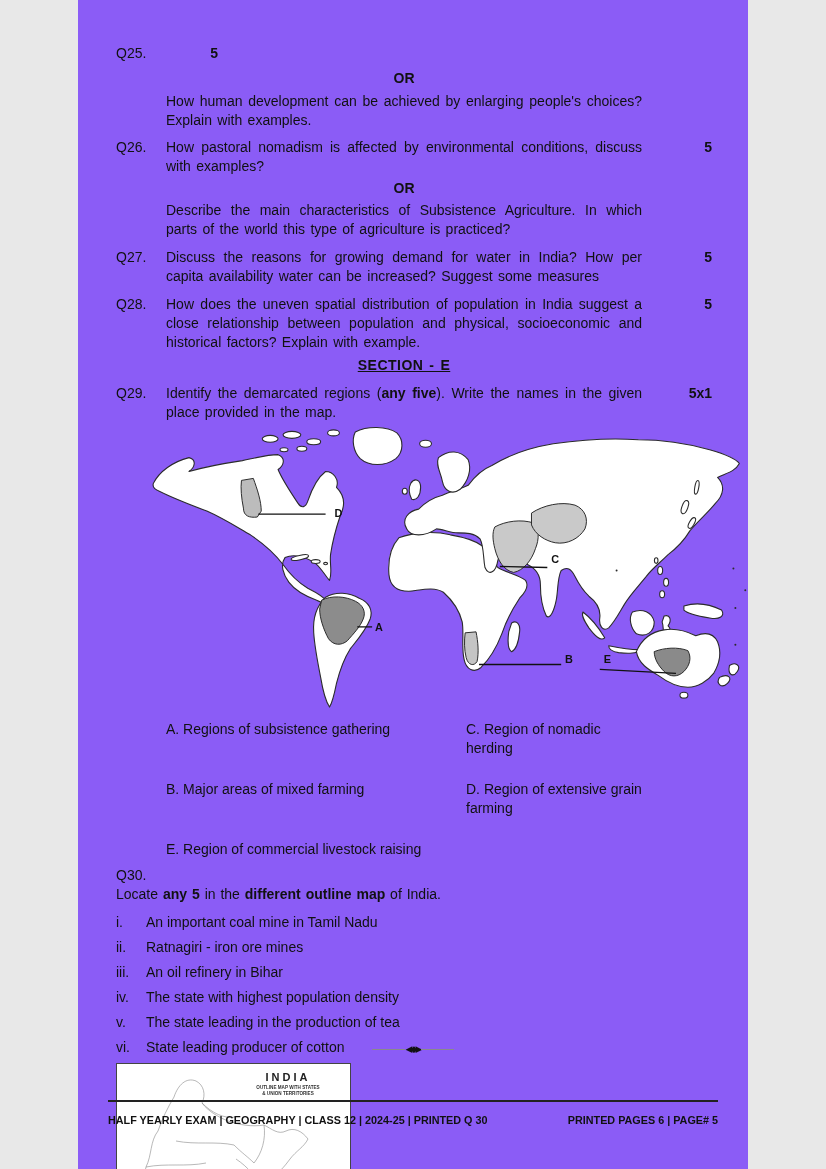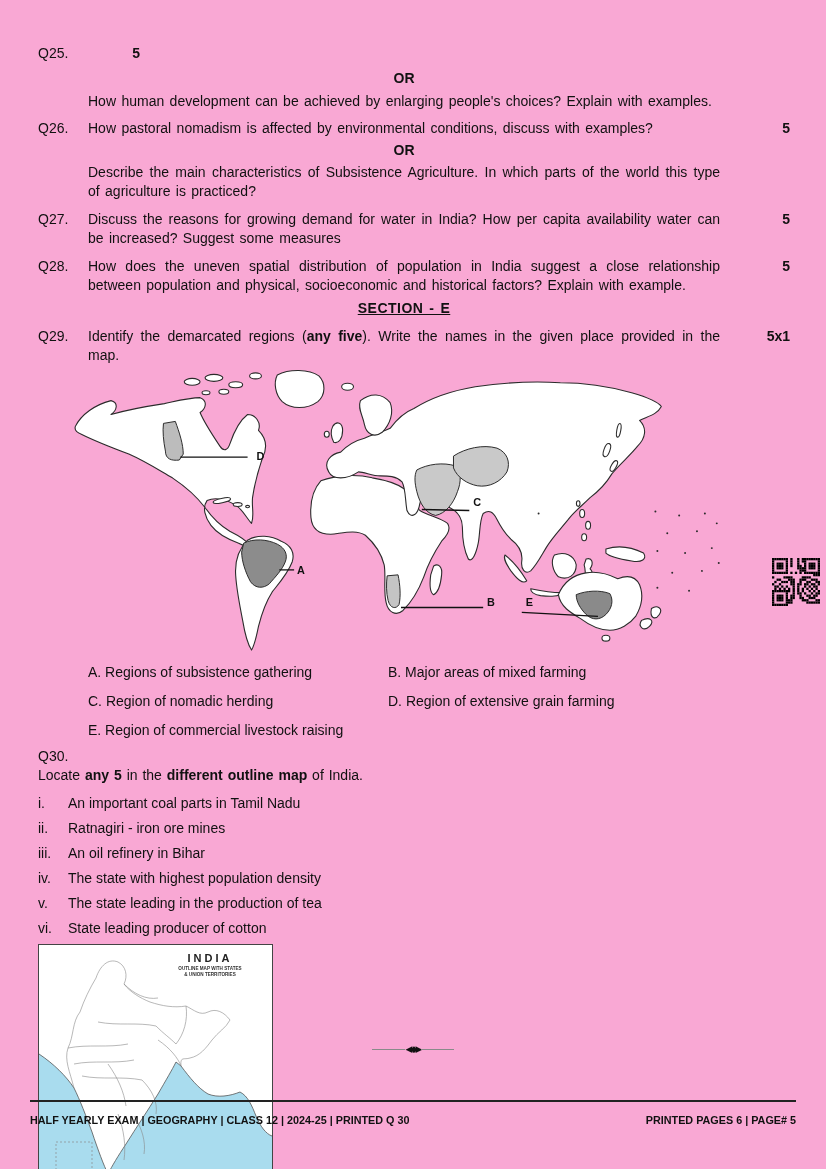--- a/index.html
+++ b/index.html
@@ -1,32 +1,32 @@
 <!DOCTYPE html>
 <html><head>
 <meta charset="utf-8">
 <style>
   html,body{margin:0;padding:0;background:#e8e8e8;}
-  .page{position:relative;width:826px;height:1169px;background:#f9a8d4;margin:0 auto;
+  .page{position:relative;width:670px;height:1169px;background:#8b5cf6;margin:0 auto;
         font-family:"Liberation Sans",sans-serif;color:#111;overflow:hidden;}
   .content{position:absolute;left:38px;right:36px;top:44px;}
   .qrow{display:flex;align-items:flex-start;}
   .qno{width:50px;flex:none;font-size:14px;line-height:19px;}
   .qtext{flex:1;margin-right:18px;font-size:14px;line-height:19px;word-spacing:1.5px;}
   .jt{text-align:justify;}
   .marks{width:52px;flex:none;text-align:right;font-weight:700;font-size:14px;line-height:19px;}
   .or{text-align:center;font-weight:700;}
   .secE{text-align:center;}
   .sec-title{font-weight:700;text-decoration:underline;letter-spacing:.5px;}
   b{font-weight:700;}
   .mb6{margin-bottom:6px}.mb4{margin-bottom:4px}.mb8{margin-bottom:8px}.mb3{margin-bottom:3px}
   .mb9{margin-bottom:9px}.mb0{margin-bottom:0}
   .worldmap{margin-left:22px;width:685px;height:292px;margin-bottom:6px;}
   .optgrid{margin-left:50px;margin-right:70px;display:grid;grid-template-columns:300px auto;
-           row-gap:10px;font-size:14px;line-height:19px;margin-bottom:7px;}
+           row-gap:22px;font-size:14px;line-height:19px;margin-bottom:7px;}
   .q30row{display:flex;align-items:flex-start;flex-direction:column;}
   .q30left{width:415px;flex:none;font-size:14px;line-height:19px;}
   .q30lead{word-spacing:1px;}
   .q30list{margin-top:9px;}
   .q30item{display:flex;margin-bottom:6px;}
   .q30item .rn{width:30px;flex:none;}
   .indiamap-wrap{width:236px;flex:none;}
   .qr{position:absolute;left:772px;top:558px;width:48px;height:50px;}
   .divider{position:absolute;top:1044px;left:0;right:0;display:flex;justify-content:center;align-items:center;}
   .divider .dline{width:33px;height:1px;background:#8a8a8a;}
@@ -193,35 +193,35 @@
           <text x="236" y="211">A</text>
           <text x="414" y="142">C</text>
           <text x="428" y="243">B</text>
           <text x="467" y="243">E</text>
         </g>
       </svg>
     </div>
 
     <div class="optgrid">
       <div>A. Regions of subsistence gathering</div>
+      <div>C. Region of nomadic herding</div>
       <div>B. Major areas of mixed farming</div>
-      <div>C. Region of nomadic herding</div>
       <div>D. Region of extensive grain farming</div>
       <div>E. Region of commercial livestock raising</div>
       <div></div>
     </div>
 
     <div class="q30row">
       <div class="qno">Q30.</div>
       <div class="q30left">
         <div class="q30lead"><span>Locate </span><b>any 5</b><span> in the </span><b>different outline map</b><span> of India.</span></div>
         <div class="q30list">
           <div class="q30item">
               <span class="rn">i.</span>
-              <span>An important coal parts in Tamil Nadu</span>
+              <span>An important coal mine in Tamil Nadu</span>
             </div>
           <div class="q30item">
               <span class="rn">ii.</span>
               <span>Ratnagiri - iron ore mines</span>
             </div>
           <div class="q30item">
               <span class="rn">iii.</span>
               <span>An oil refinery in Bihar</span>
             </div>
           <div class="q30item">

